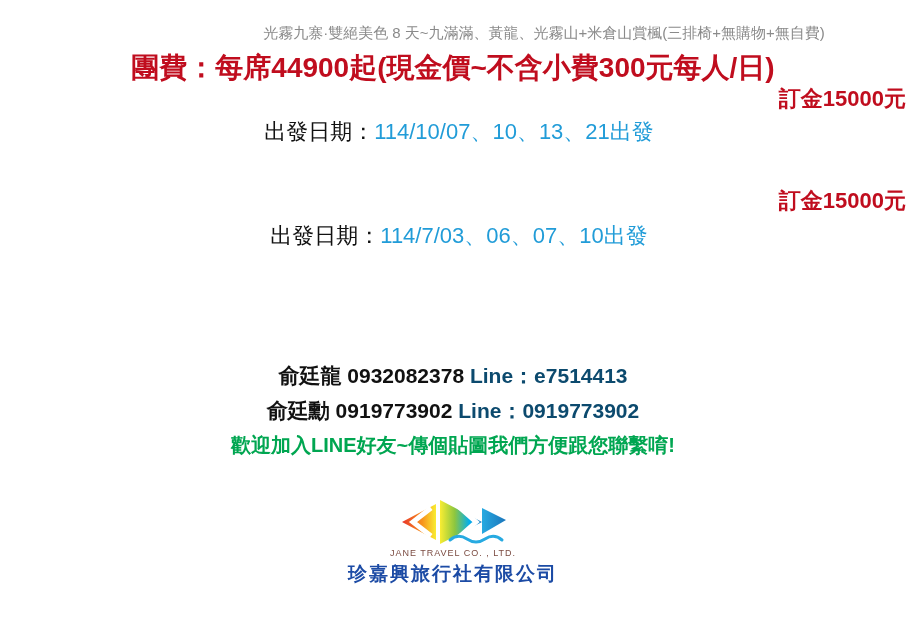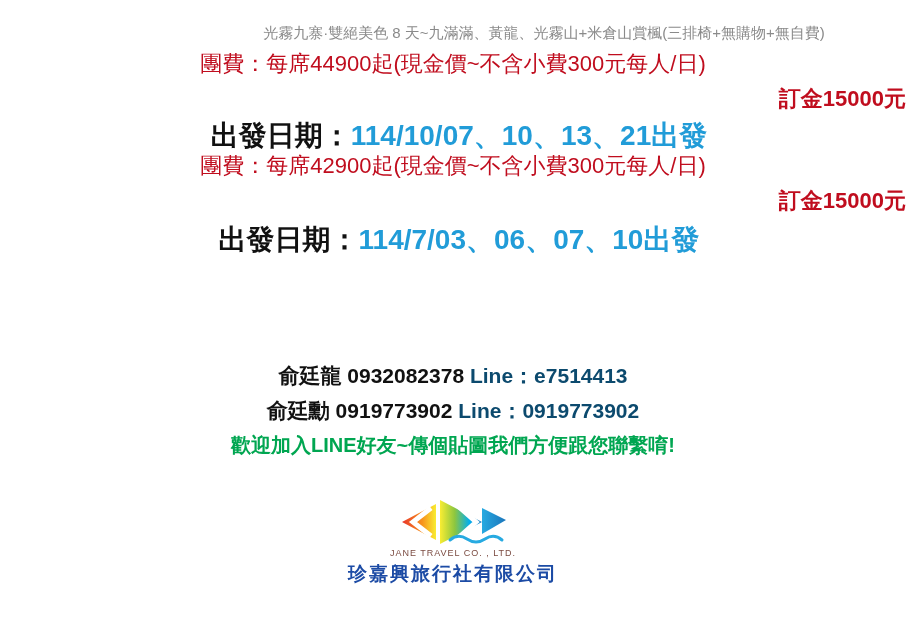--- a/index.html
+++ b/index.html
@@ -9,25 +9,25 @@
     font-family:"Liberation Sans", sans-serif;
     position:relative;
     overflow:hidden;
   }
   .page{position:absolute;inset:0;background:#ffffff;}
   .abs{position:absolute;left:0;right:0;text-align:center;line-height:1.25;white-space:nowrap;}
   .tour-title{
     top:24px;left:182px;right:0;
     font-size:15px;color:#8a8a8a;font-weight:400;
   }
-  .fee{top:50px;font-size:22px;font-weight:400;color:#c00d1e;}
+  .fee{top:50px;font-size:28px;font-weight:700;color:#c00d1e;}
   .fee2{top:152px;}
   .deposit{top:85px;font-size:22px;font-weight:700;color:#c00d1e;text-align:right;}
   .deposit2{top:187px;}
-  .depart{top:118px;font-size:28px;font-weight:700;padding-left:12px;}
+  .depart{top:118px;font-size:22px;font-weight:400;padding-left:12px;}
   .depart2{top:222px;}
   .depart .lbl{color:#111111;}
   .depart .dates{color:#219cd8;}
   .contact-heading{top:330px;font-size:20px;font-weight:700;color:#111111;}
   .contact-line{top:363px;font-size:21px;font-weight:700;}
   .contact-line2{top:398px;}
   .contact-line .np{color:#111111;}
   .contact-line .ln{color:#0c4a6e;}
   .line-invite{top:433px;font-size:20px;font-weight:700;color:#00a651;}
   .logo-wrap{top:498px;}
@@ -44,21 +44,20 @@
 <div class="page">
 
   <div class="abs tour-title">光霧九寨·雙絕美色 8 天~九滿滿、黃龍、光霧山+米倉山賞楓(三排椅+無購物+無自費)</div>
 
   <div class="abs fee">團費：每席44900起(現金價~不含小費300元每人/日)</div>
   <div class="abs deposit">訂金15000元</div>
   <div class="abs depart">
     <span class="lbl">出發日期：</span><span class="dates">114/10/07、10、13、21出發</span>
   </div>
 
-  <div class="abs fee fee2">團費：每席42900起(現金價~不含小費300元每人/日)</div>
   <div class="abs deposit deposit2">訂金15000元</div>
   <div class="abs depart depart2">
     <span class="lbl">出發日期：</span><span class="dates">114/7/03、06、07、10出發</span>
   </div>
 
 
   <div class="abs contact-line">
     <span class="np">俞廷龍 0932082378 </span><span class="ln">Line：e7514413</span>
   </div>
   <div class="abs contact-line contact-line2">

